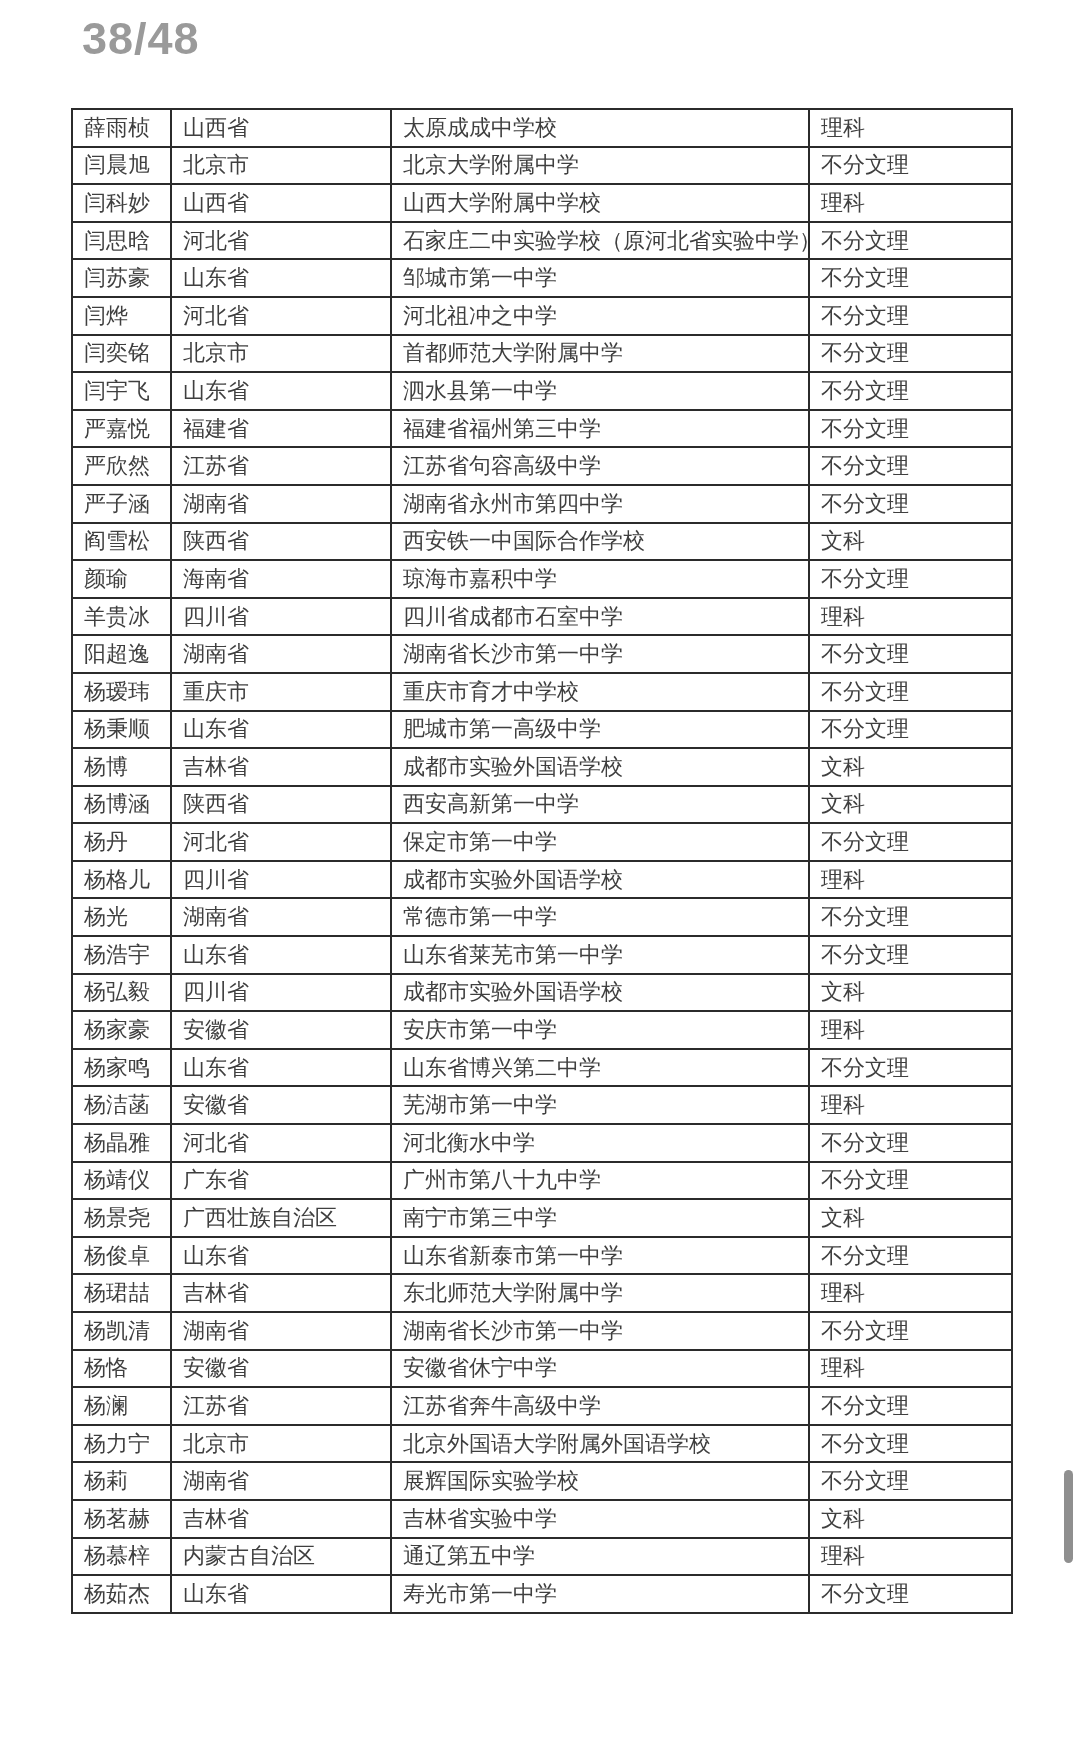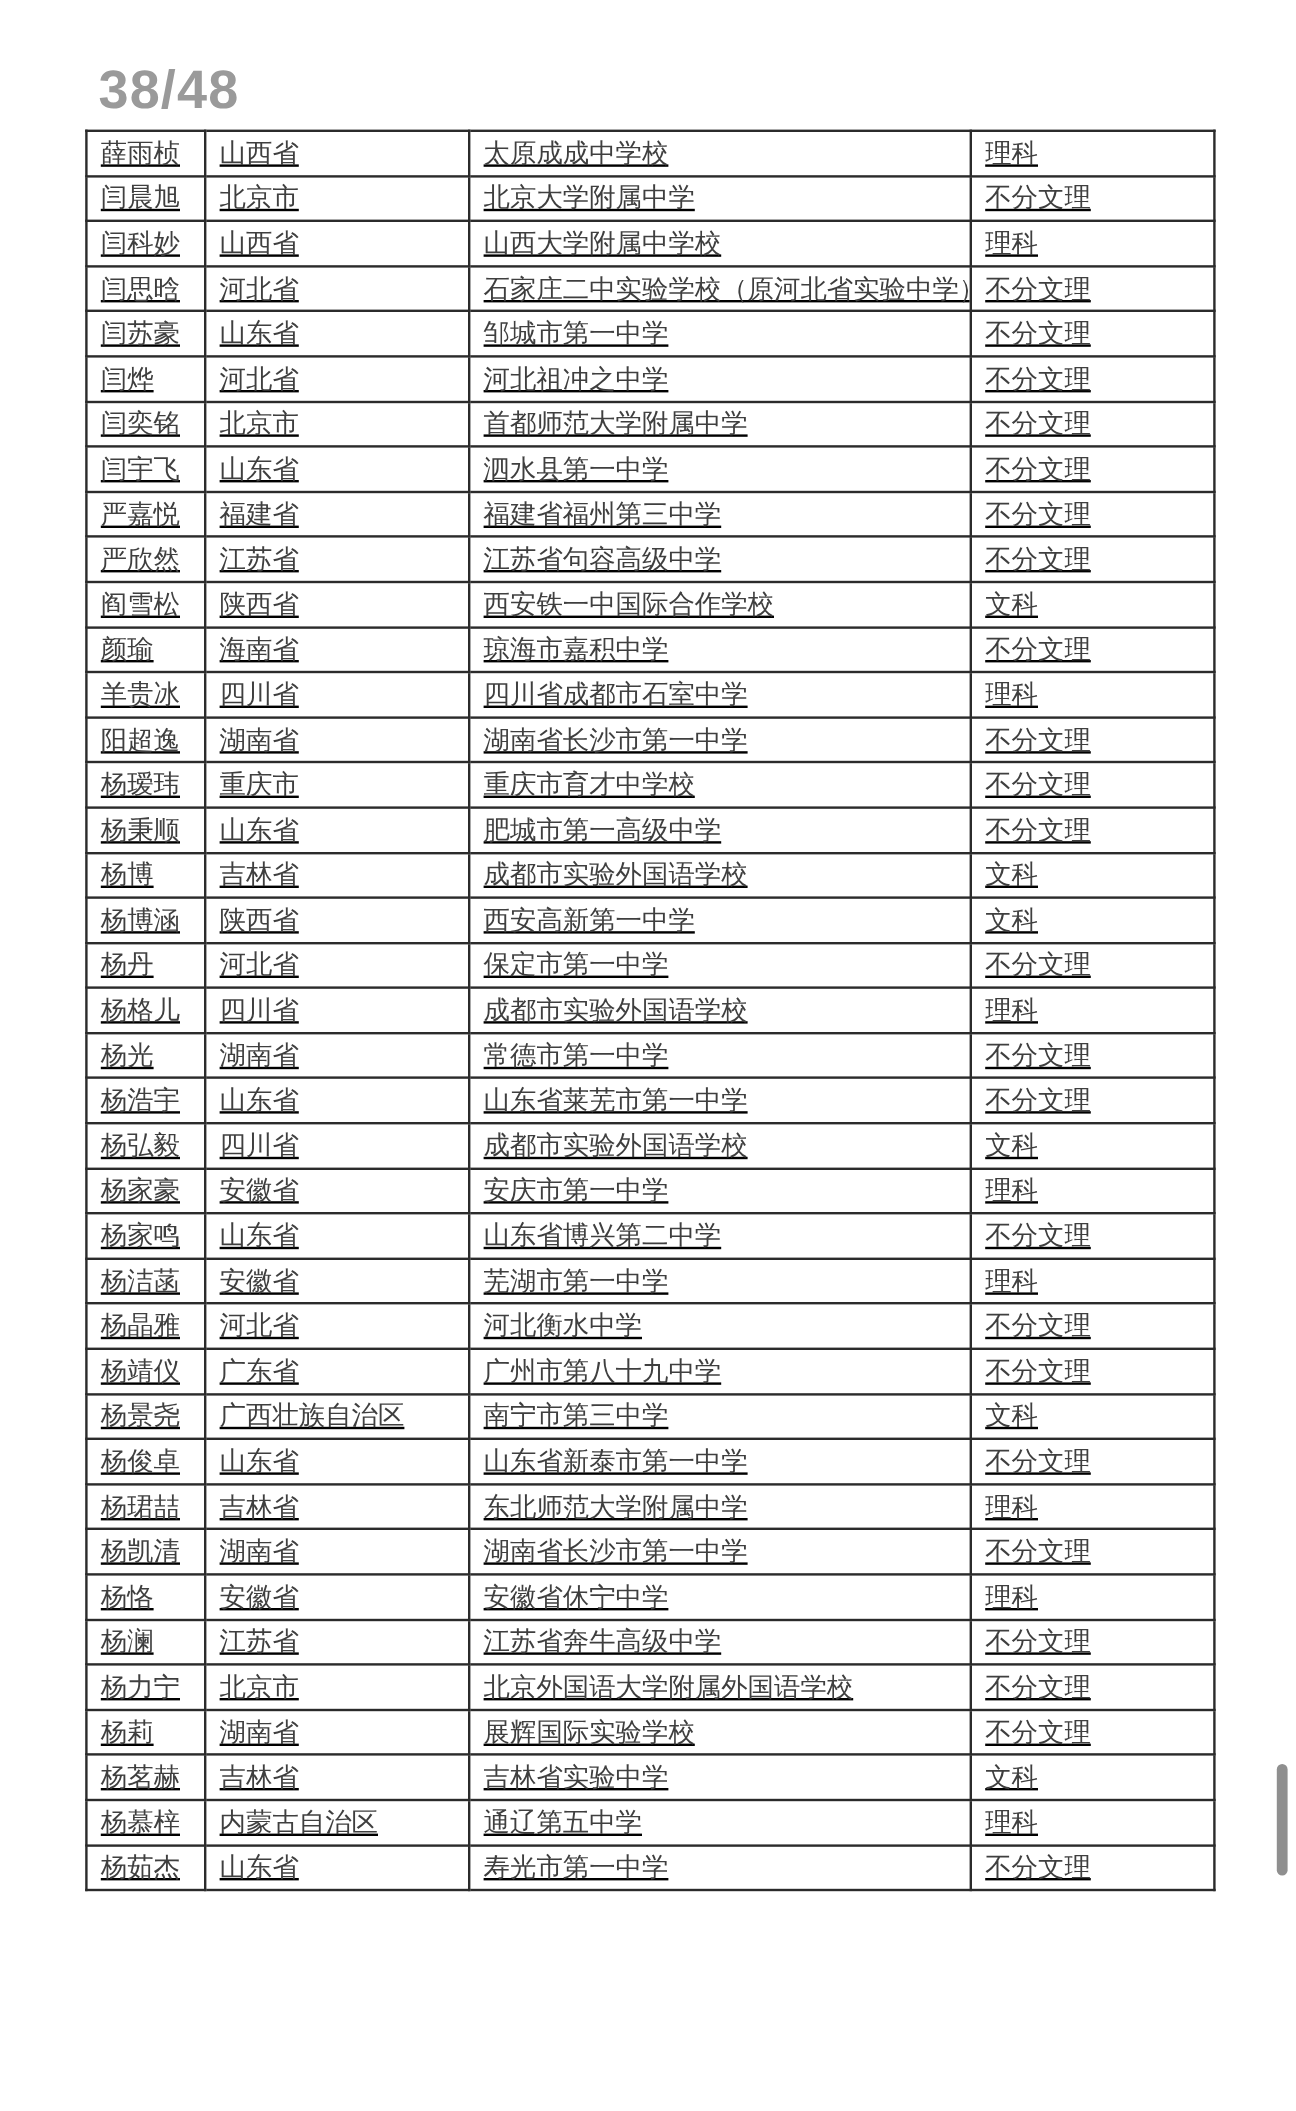--- a/index.html
+++ b/index.html
@@ -12,31 +12,31 @@
   *{box-sizing:border-box;}
   html,body{margin:0;padding:0;}
   body{
     width:1080px;height:1759px;position:relative;overflow:hidden;
     background:var(--bg);
     font-family:"Liberation Sans","DejaVu Sans",sans-serif;
   }
   .page-indicator{
     position:absolute;left:82px;top:16px;
     font-size:45px;line-height:1;font-weight:600;
-    color:var(--indicator);letter-spacing:1px;margin-top:36px;
+    color:var(--indicator);letter-spacing:1px;
   }
   table.roster{
     position:absolute;left:71px;top:108px;width:940px;
     border-collapse:collapse;table-layout:fixed;
   }
   table.roster col.c-name{width:99px;}
   table.roster col.c-province{width:220px;}
   table.roster col.c-school{width:418px;}
   table.roster col.c-track{width:203px;}
-  table.roster tr{height:37.6px;text-decoration:underline;}
+  table.roster tr{height:37.6px;}
   table.roster td{
     border:2px solid var(--border);
     padding:0 6px 0 11px;
     font-size:22px;color:var(--text);
     vertical-align:middle;
     white-space:nowrap;overflow:hidden;
   }
   .scroll-thumb{
     position:absolute;left:1064px;top:1470px;width:9px;height:93px;
     background:var(--thumb);border-radius:5px;
@@ -109,20 +109,26 @@
         <td>福建省福州第三中学</td>
         <td>不分文理</td>
       </tr>
       <tr>
         <td>严欣然</td>
         <td>江苏省</td>
         <td>江苏省句容高级中学</td>
         <td>不分文理</td>
       </tr>
       <tr>
+        <td>严子涵</td>
+        <td>湖南省</td>
+        <td>湖南省永州市第四中学</td>
+        <td>不分文理</td>
+      </tr>
+      <tr>
         <td>阎雪松</td>
         <td>陕西省</td>
         <td>西安铁一中国际合作学校</td>
         <td>文科</td>
       </tr>
       <tr>
         <td>颜瑜</td>
         <td>海南省</td>
         <td>琼海市嘉积中学</td>
         <td>不分文理</td>

